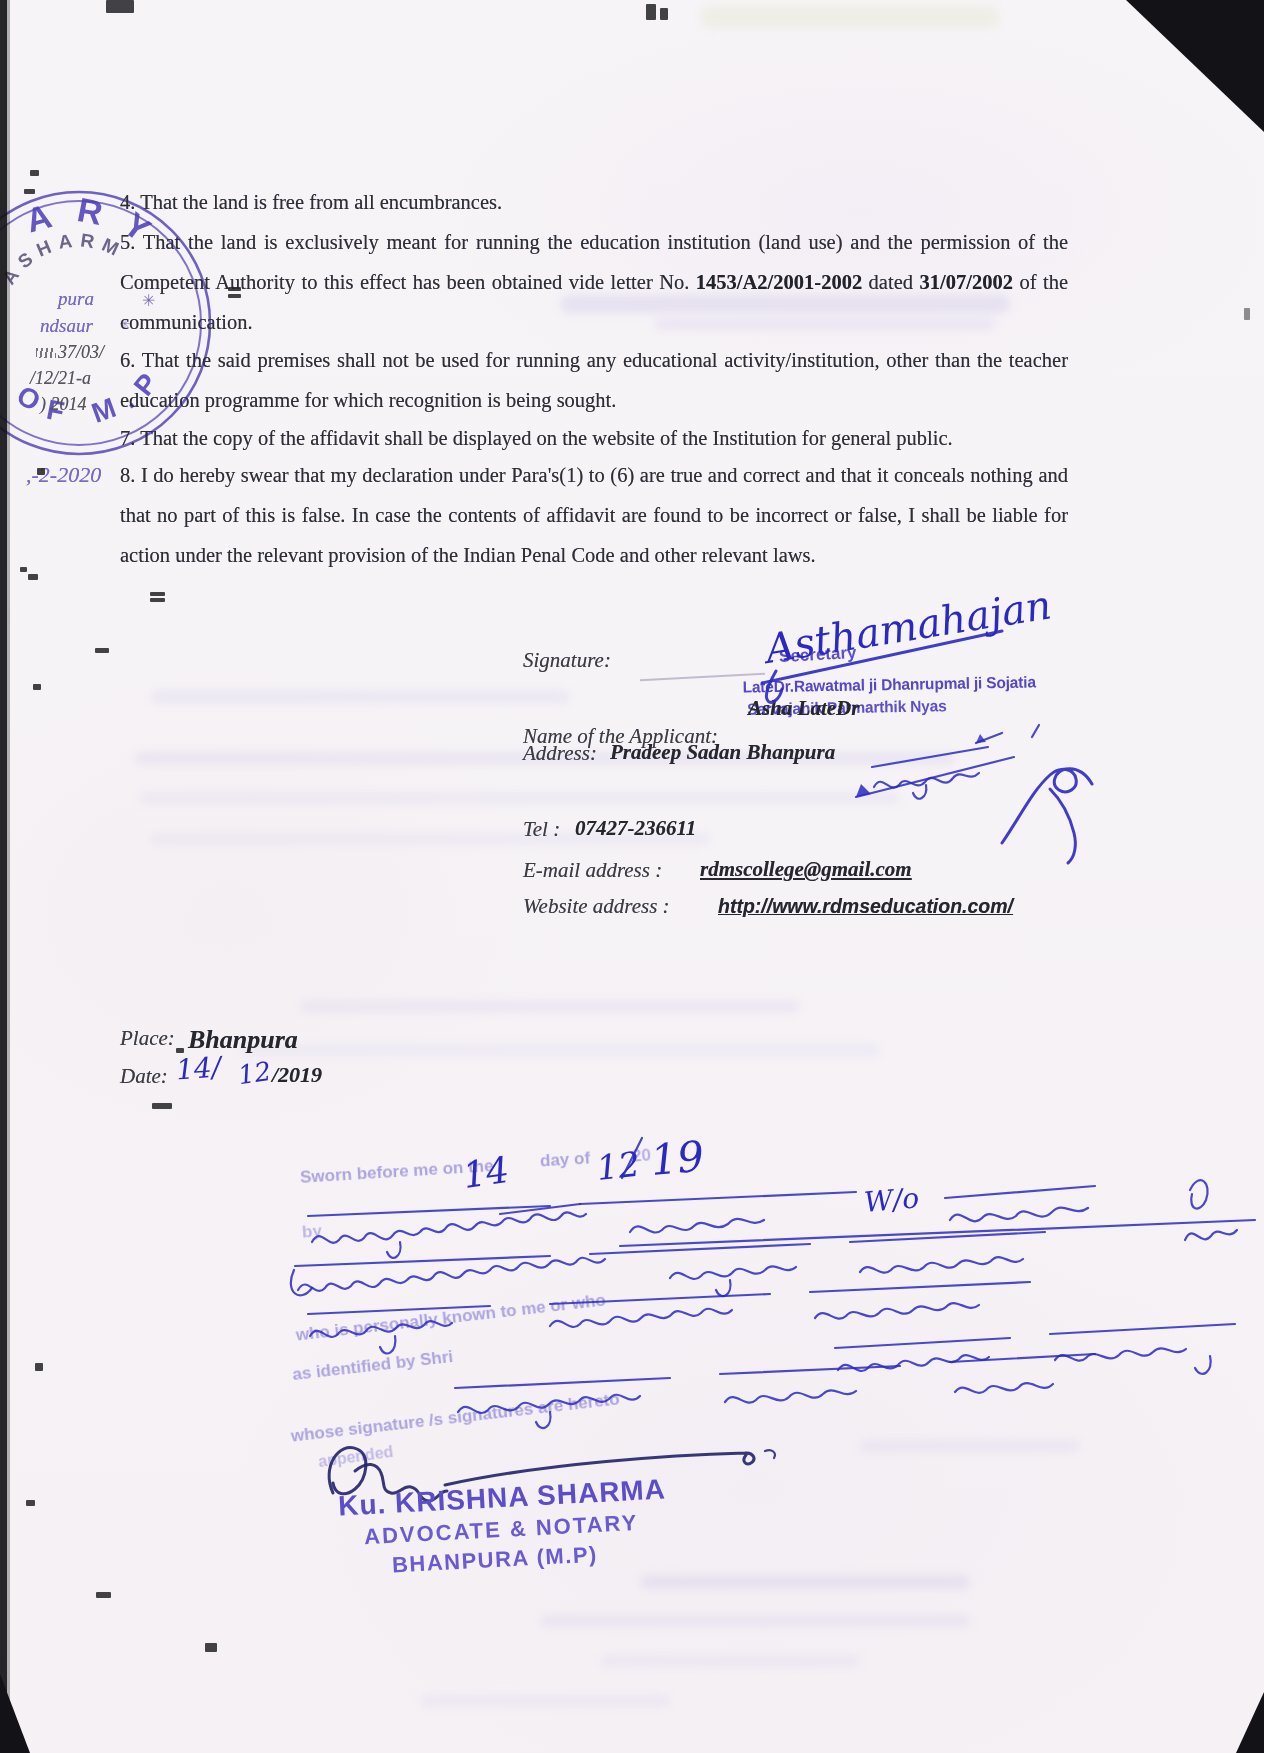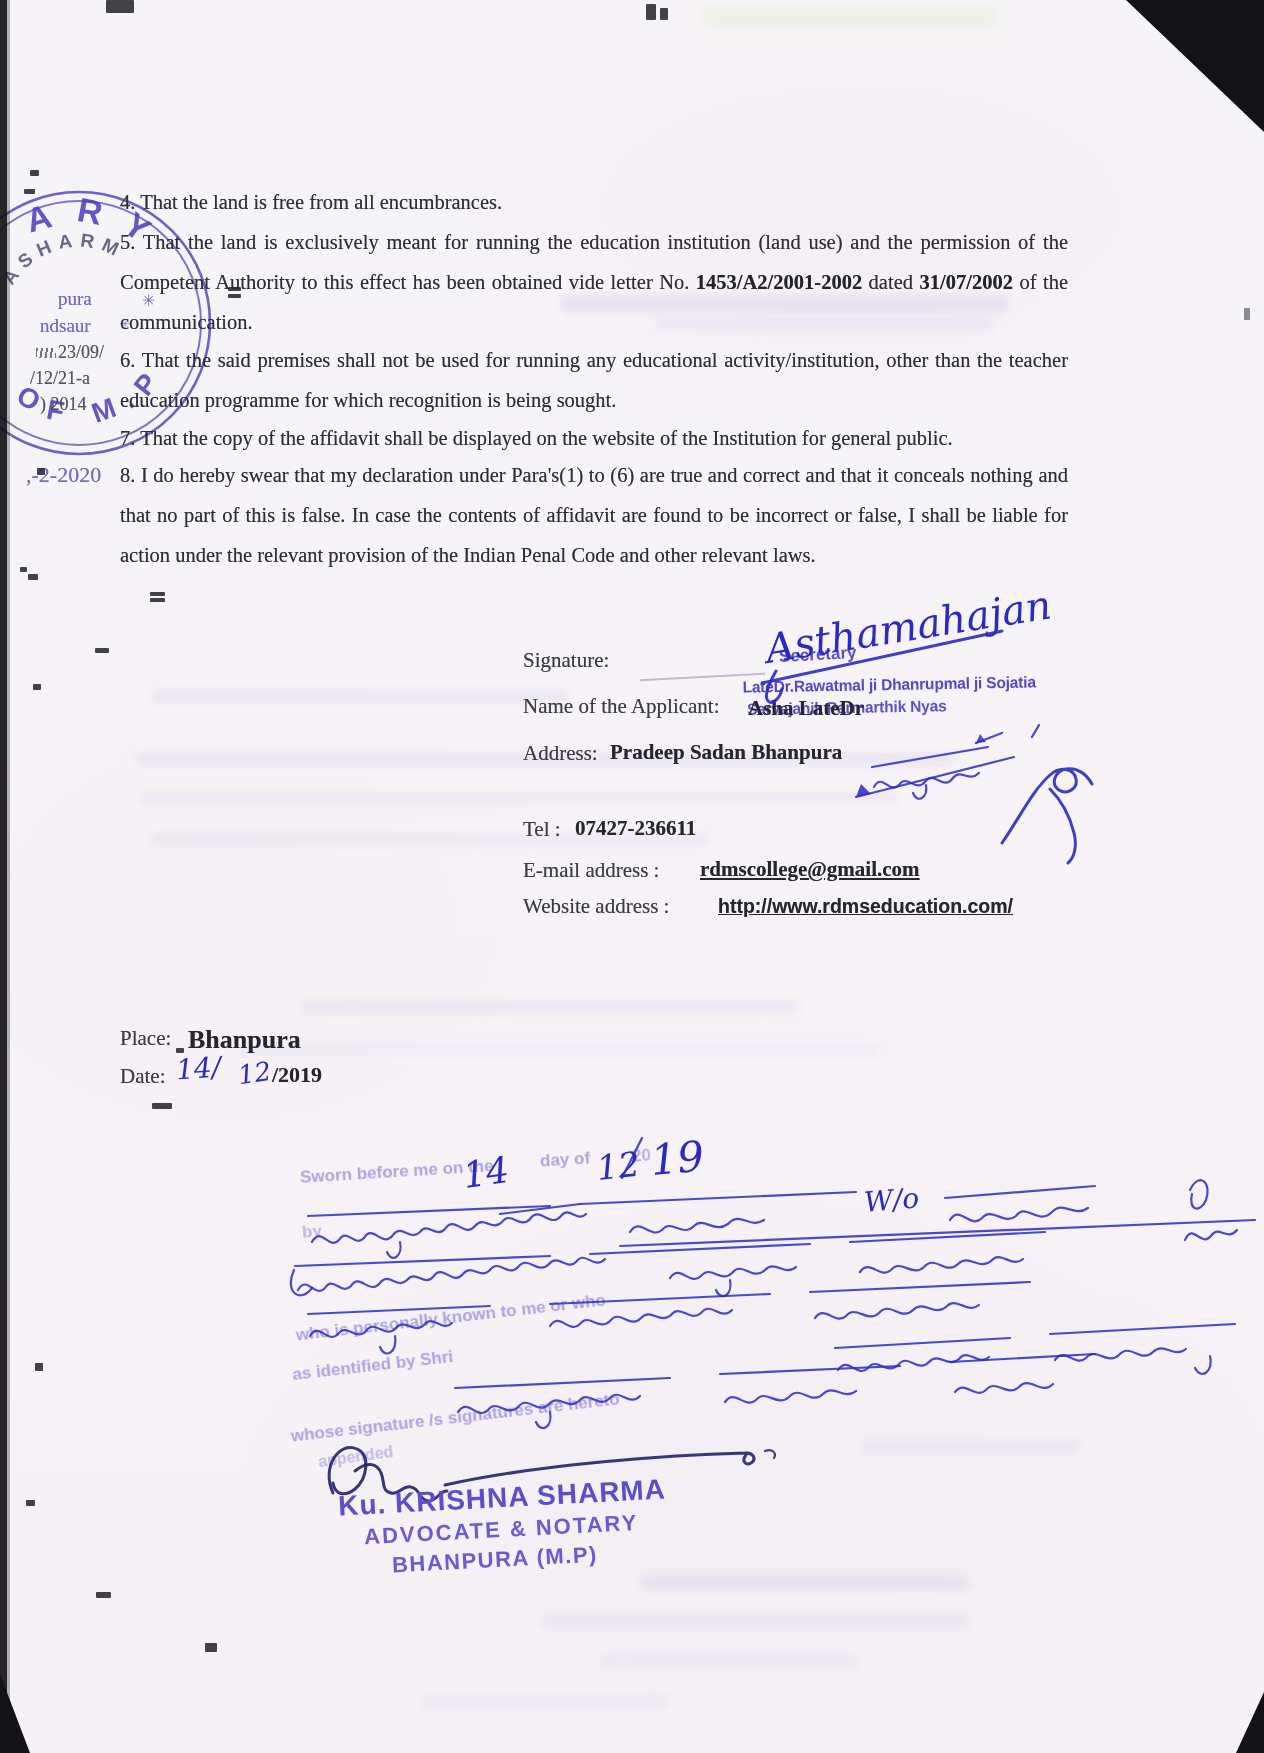--- a/index.html
+++ b/index.html
@@ -8,21 +8,21 @@
     font-family:"Liberation Serif",serif;color:#2e2e36;
     background:
       radial-gradient(700px 340px at 68% 12%, #f3eef5 0%, rgba(243,238,245,0) 60%),
       radial-gradient(560px 420px at 18% 52%, #f4eff2 0%, rgba(244,239,242,0) 60%),
       radial-gradient(800px 500px at 60% 85%, #f3eef3 0%, rgba(243,238,243,0) 65%),
       linear-gradient(#f7f4f7,#f5f1f5);
   }
   .para{position:absolute;font-size:20.5px;line-height:40px;color:#2e2e36;text-shadow:0 0 .5px rgba(40,40,55,.55);}
   .justify{text-align:justify;}
   .b{font-weight:bold;color:#23232b;margin-top:22px;}
-  .lbl{position:absolute;font-size:21px;color:#3b3b44;white-space:nowrap;text-shadow:0 0 .5px rgba(40,40,55,.5);}
+  .lbl{position:absolute;font-size:21px;color:#3b3b44;white-space:nowrap;text-shadow:0 0 .5px rgba(40,40,55,.5);font-style:italic;}
   .bv{font-weight:bold;color:#26262e;}
   .uv{font-weight:bold;color:#26262e;text-decoration:underline;}
   .sansv{font-family:"Liberation Sans",sans-serif;font-size:19.5px;}
   .stampP{position:absolute;font-family:"Liberation Sans",sans-serif;font-weight:bold;color:#4c3fc6;white-space:nowrap;}
   .juratS{position:absolute;font-family:"Liberation Sans",sans-serif;font-weight:600;color:#9186d8;opacity:.72;white-space:nowrap;filter:blur(.3px);}
   .hw{position:absolute;font-family:"DejaVu Serif",serif;font-style:italic;color:#2a2ac2;white-space:nowrap;}
   .speck{position:absolute;background:#222227;border-radius:1px;opacity:.85;}
   .smudge{position:absolute;border-radius:10px;filter:blur(4px);}
   .edge{position:absolute;background:#131317;}
   .scrib{display:inline-block;width:20px;height:10px;margin-right:2px;
@@ -67,41 +67,41 @@
     </text>
     <text font-family="Liberation Sans, sans-serif" font-weight="bold" font-size="28" fill="#4b3cb8" opacity=".85" letter-spacing="13">
       <textPath href="#arcBottom" startOffset="28%">OF M.P</textPath>
     </text>
     <text x="208" y="128" font-size="16" fill="#4b3cb8" opacity=".75">✳</text>
     <text x="186" y="150" font-size="12" fill="#4b3cb8" opacity=".6">✳</text>
   </svg>
 
   <div class="lbl" style="left:58px;top:288px;font-size:19px;color:#7668d6;">pura</div>
   <div class="lbl" style="left:40px;top:315px;font-size:19px;color:#7668d6;">ndsaur</div>
-  <div class="lbl" style="left:36px;top:342px;font-size:18px;color:#55555e;"><span class="scrib"></span><span>23/09/</span></div>
+  <div class="lbl" style="left:36px;top:342px;font-size:18px;color:#55555e;"><span class="scrib"></span><span>37/03/</span></div>
   <div class="lbl" style="left:30px;top:368px;font-size:18px;color:#55555e;">/12/21-a</div>
   <div class="lbl" style="left:40px;top:394px;font-size:18px;color:#55555e;">) 2014</div>
   <div class="lbl" style="left:26px;top:418px;font-size:22px;color:#7668d6;margin-top:44px;">,-2-2020</div>
 
   <div class="para" style="left:120px;top:182px;width:948px;">4. That the land is free from all encumbrances.</div>
   <div class="para justify" style="left:120px;top:222px;width:948px;">
     <span>5. That the land is exclusively meant for running the education institution (land use) and  the permission of the Competent Authority to this effect has been obtained vide letter No.  </span><span class="b">1453/A2/2001-2002</span><span> dated </span><span class="b">31/07/2002</span><span> of the communication.</span>
   </div>
   <div class="para justify" style="left:120px;top:340px;width:948px;">6. That the said premises shall not be used for running any educational activity/institution, other than the teacher education programme for which recognition is being sought.</div>
   <div class="para" style="left:120px;top:418px;width:960px;">7. That the copy of the affidavit shall be displayed on the website of the Institution for general public.</div>
   <div class="para justify" style="left:120px;top:455px;width:948px;">8. I do hereby swear that my declaration under Para's(1) to (6) are true and correct and that it conceals nothing and that no part of this is false. In case the contents of affidavit are found to be incorrect or false, I shall be liable for action under the relevant provision of the Indian Penal Code and other relevant laws.</div>
 
   <div class="lbl" style="left:523px;top:648px;">Signature:</div>
   <div style="position:absolute;left:640px;top:676px;width:125px;border-top:2px solid rgba(130,120,160,.45);transform:rotate(-3deg);"></div>
 
   <div class="stampP" style="left:779px;top:645px;font-size:17px;transform:rotate(-3deg);opacity:.9;">Secretary</div>
   <div class="stampP" style="left:738px;top:676px;font-size:16px;transform:rotate(-1deg) scaleX(.97);letter-spacing:-.2px;opacity:.95;">LateDr.Rawatmal ji Dhanrupmal ji Sojatia</div>
   <div class="stampP" style="left:744px;top:699px;font-size:16px;transform:rotate(-1deg) scaleX(.97);letter-spacing:-.2px;opacity:.9;">Sarvajanik Parmarthik Nyas</div>
 
-  <div class="lbl" style="left:523px;top:694px;">Name of the Applicant:</div>
+  <div class="lbl" style="left:523px;top:724px;">Name of the Applicant:</div>
   <div class="lbl bv" style="left:748px;top:696px;">Asha LateDr</div>
 
   <div class="lbl" style="left:523px;top:741px;">Address:</div>
   <div class="lbl bv" style="left:610px;top:740px;">Pradeep Sadan Bhanpura</div>
 
   <div class="lbl" style="left:523px;top:817px;">Tel :</div>
   <div class="lbl bv" style="left:575px;top:816px;">07427-236611</div>
 
   <div class="lbl" style="left:523px;top:858px;">E-mail address :</div>
   <div class="lbl uv" style="left:700px;top:857px;">rdmscollege@gmail.com</div>

